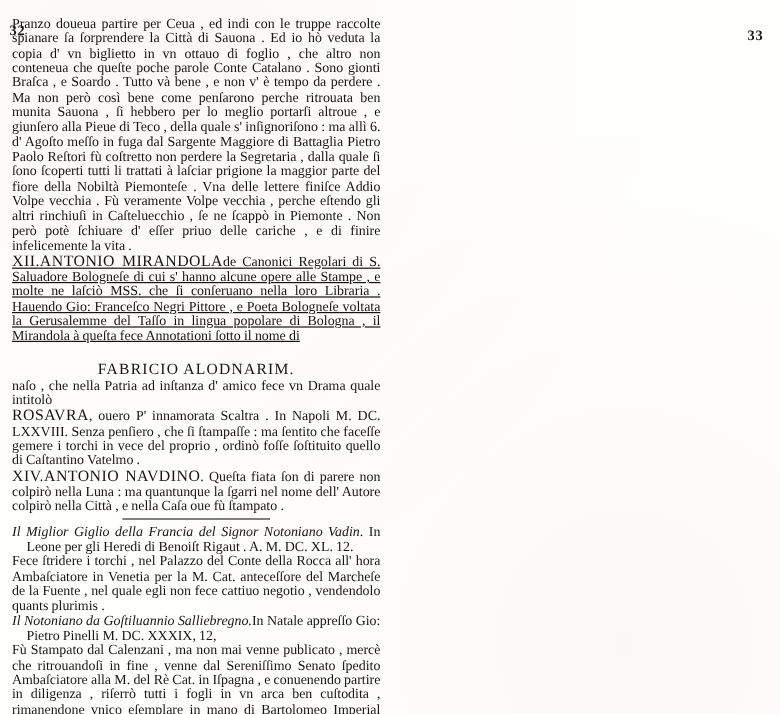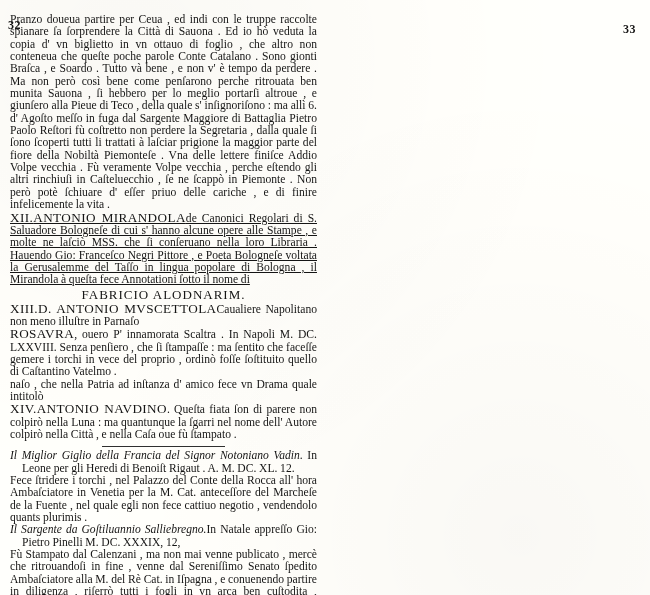--- a/index.html
+++ b/index.html
@@ -79,21 +79,21 @@
   .bigcaps {
     font-size: 13.2px;
     letter-spacing: 0.4px;
   }
   .italic { font-style: italic; margin-top: 20px; }
   .centerline {
     text-align: center;
     font-size: 13px;
     line-height: 14px;
     letter-spacing: 1px;
-    margin: 1px 0 1px 0;
+    margin: 14px 0 1px 0;
     font-family: "Liberation Serif", serif;
   }
   .rule-wrap {
     text-align: center;
     line-height: 8px;
     height: 9px;
   }
   .rule {
     display: inline-block;
     width: 40%;
@@ -132,40 +132,39 @@
   <div class="columns">
 
     <div class="col left">
 
       <p class="para">Pranzo doueua partire per Ceua , ed indi con le truppe raccolte spianare ſa ſorprendere la Città di Sauona . Ed io hò veduta la copia d' vn biglietto in vn ottauo di foglio , che altro non conteneua che queſte poche parole Conte Catalano . Sono gionti Braſca , e Soardo . Tutto và bene , e non v' è tempo da perdere . Ma non però così bene come penſarono perche ritrouata ben munita Sauona , ſi hebbero per lo meglio portarſi altroue , e giunſero alla Pieue di Teco , della quale s' inſignoriſono : ma allì 6. d' Agoſto meſſo in fuga dal Sargente Maggiore di Battaglia Pietro Paolo Reſtori fù coſtretto non perdere la Segretaria , dalla quale ſi ſono ſcoperti tutti li trattati à laſciar prigione la maggior parte del fiore della Nobiltà Piemonteſe . Vna delle lettere finiſce Addio Volpe vecchia . Fù veramente Volpe vecchia , perche eſtendo gli altri rinchiuſi in Caſteluecchio , ſe ne ſcappò in Piemonte . Non però potè ſchiuare d' eſſer priuo delle cariche , e di finire infelicemente la vita .</p>
 
       <p class="para nudge"><span class="bigcaps">XII.</span><span class="bigcaps caps">ANTONIO MIRANDOLA</span><span>de Canonici Regolari di S. Saluadore Bologneſe di cui s' hanno alcune opere alle Stampe , e molte ne laſciò MSS. che ſi conſeruano nella loro Libraria . Hauendo Gio: Franceſco Negri Pittore , e Poeta Bologneſe voltata la Gerusalemme del Taſſo in lingua popolare di Bologna , il Mirandola à queſta fece Annotationi ſotto il nome di</span></p>
 
       <div class="centerline">FABRICIO ALODNARIM.</div>
 
-      <p class="para"><span class="bigcaps">XIII.</span><span class="bigcaps caps">D. ANTONIO MVSCETTOLA</span><span>Caualiere Napolitano non meno illuſtre in Parnaſo</span></p>
 
     </div>
 
     <div class="col right">
 
+      <p class="para">naſo , che nella Patria ad inſtanza d' amico fece vn Drama quale intitolò</p>
+
       <p class="para"><span class="bigcaps caps">ROSAVRA</span><span>, ouero P' innamorata Scaltra . In Napoli M. DC. LXXVIII. Senza penſiero , che ſi ſtampaſſe : ma ſentito che faceſſe gemere i torchi in vece del proprio , ordinò foſſe ſoſtituito quello di Caſtantino Vatelmo .</span></p>
-
-      <p class="para">naſo , che nella Patria ad inſtanza d' amico fece vn Drama quale intitolò</p>
 
       <p class="para"><span class="bigcaps">XIV.</span><span class="bigcaps caps">ANTONIO NAVDINO</span><span>. Queſta fiata ſon di parere non colpirò nella Luna : ma quantunque la ſgarri nel nome dell' Autore colpirò nella Città , e nella Caſa oue fù ſtampato .</span></p>
 
       <div class="rule-wrap"><span class="rule"></span></div>
 
       <p class="para hang"><span class="italic">Il Miglior Giglio della Francia del Signor Notoniano Vadin</span><span>. In Leone per gli Heredi di Benoiſt Rigaut . A. M. DC. XL. 12.</span></p>
 
       <p class="para">Fece ſtridere i torchi , nel Palazzo del Conte della Rocca all' hora Ambaſciatore in Venetia per la M. Cat. anteceſſore del Marcheſe de la Fuente , nel quale egli non fece cattiuo negotio , vendendolo quants plurimis .</p>
 
 
-      <p class="para hang"><span class="italic">Il Sargente da Goſtiluannio Salliebregno.</span><span>In Natale appreſſo Gio: Pietro Pinelli M. DC. XXXIX, 12,</span></p>
+      <p class="para hang"><span class="italic">Il Notoniano da Goſtiluannio Salliebregno.</span><span>In Natale appreſſo Gio: Pietro Pinelli M. DC. XXXIX, 12,</span></p>
 
 
       <p class="para">Fù Stampato dal Calenzani , ma non mai venne publicato , mercè che ritrouandoſi in fine , venne dal Sereniſſimo Senato ſpedito Ambaſciatore alla M. del Rè Cat. in Iſpagna , e conuenendo partire in diligenza , riſerrò tutti i fogli in vn arca ben cuſtodita , rimanendone vnico eſemplare in mano di Bartolomeo Imperial Conte delle Malle , dal quale io l' hebbi impreſtito le Feſte del Natale</p>
 
       <span class="sig">B 5</span>
       <span class="catchword">tale</span>
 
     </div>
 
   </div>

